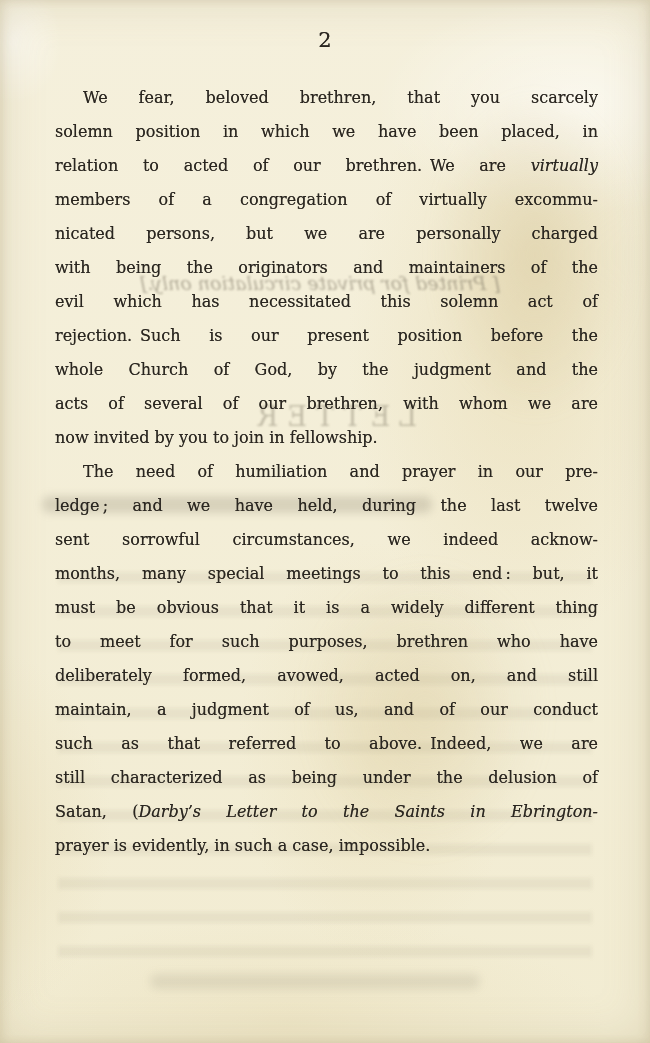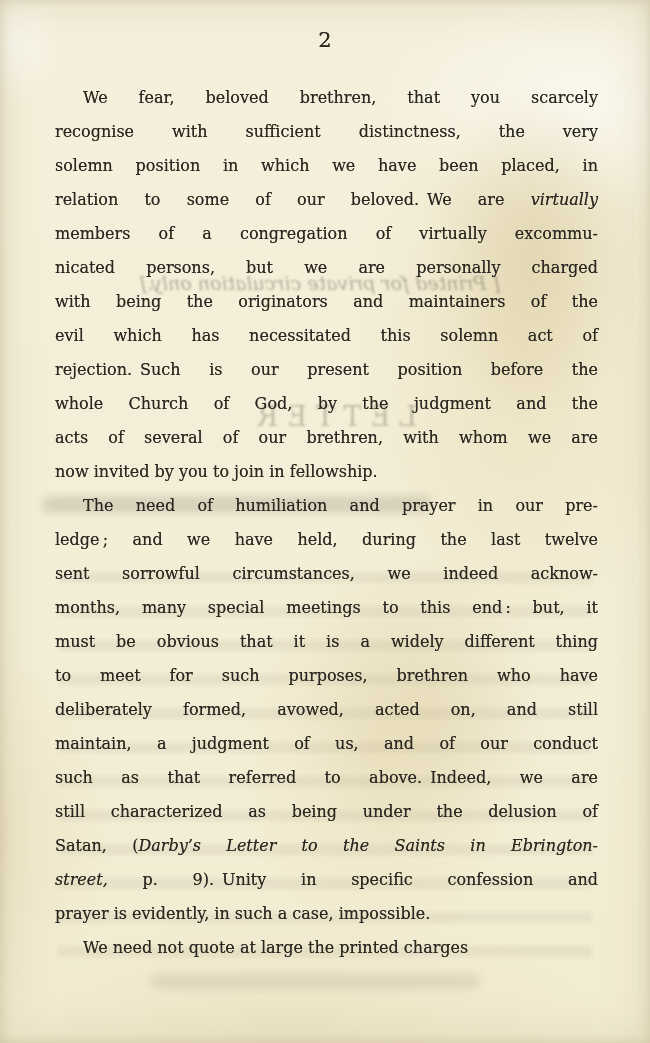--- a/index.html
+++ b/index.html
@@ -111,39 +111,36 @@
   <div class="smudge smudge-under-fellowship"></div>
   <div class="smudge smudge-under-charges"></div>
 
   <div class="ghost ghost-circulation">[ Printed for private circulation only.]</div>
   <div class="ghost ghost-letter">LETTER</div>
 
   <div class="page-number">2</div>
 
   <div class="text-block" id="text-block">
       <div class="line indent"><span>We fear, beloved brethren, that you scarcely</span></div>
-      <div class="line"><span>recognise with sufficient distinctness, the very</span></div>
       <div class="line"><span>solemn position in which we have been placed, in</span></div>
-      <div class="line"><span>relation to some of our beloved. We are </span><i>virtually</i></div>
+      <div class="line"><span>relation to acted of our brethren. We are </span><i>virtually</i></div>
       <div class="line"><span>members of a congregation of virtually excommu-</span></div>
       <div class="line"><span>nicated persons, but we are personally charged</span></div>
       <div class="line"><span>with being the originators and maintainers of the</span></div>
       <div class="line"><span>evil which has necessitated this solemn act of</span></div>
       <div class="line"><span>rejection. Such is our present position before the</span></div>
       <div class="line"><span>whole Church of God, by the judgment and the</span></div>
       <div class="line"><span>acts of several of our brethren, with whom we are</span></div>
       <div class="line end"><span>now invited by you to join in fellowship.</span></div>
       <div class="line indent"><span>The need of humiliation and prayer in our pre-</span></div>
       <div class="line"><span>ledge ; and we have held, during the last twelve</span></div>
       <div class="line"><span>sent sorrowful circumstances, we indeed acknow-</span></div>
       <div class="line"><span>months, many special meetings to this end : but, it</span></div>
       <div class="line"><span>must be obvious that it is a widely different thing</span></div>
       <div class="line"><span>to meet for such purposes, brethren who have</span></div>
       <div class="line"><span>deliberately formed, avowed, acted on, and still</span></div>
       <div class="line"><span>maintain, a judgment of us, and of our conduct</span></div>
       <div class="line"><span>such as that referred to above. Indeed, we are</span></div>
       <div class="line"><span>still characterized as being under the delusion of</span></div>
       <div class="line"><span>Satan, (</span><i>Darby’s Letter to the Saints in Ebrington-</i></div>
-      <div class="line"><i>street,</i><span> p. 9). Unity in specific confession and</span></div>
       <div class="line end"><span>prayer is evidently, in such a case, impossible.</span></div>
-      <div class="line indent end"><span>We need not quote at large the printed charges</span></div>
     </div>
 </div>
 
 </body></html>

